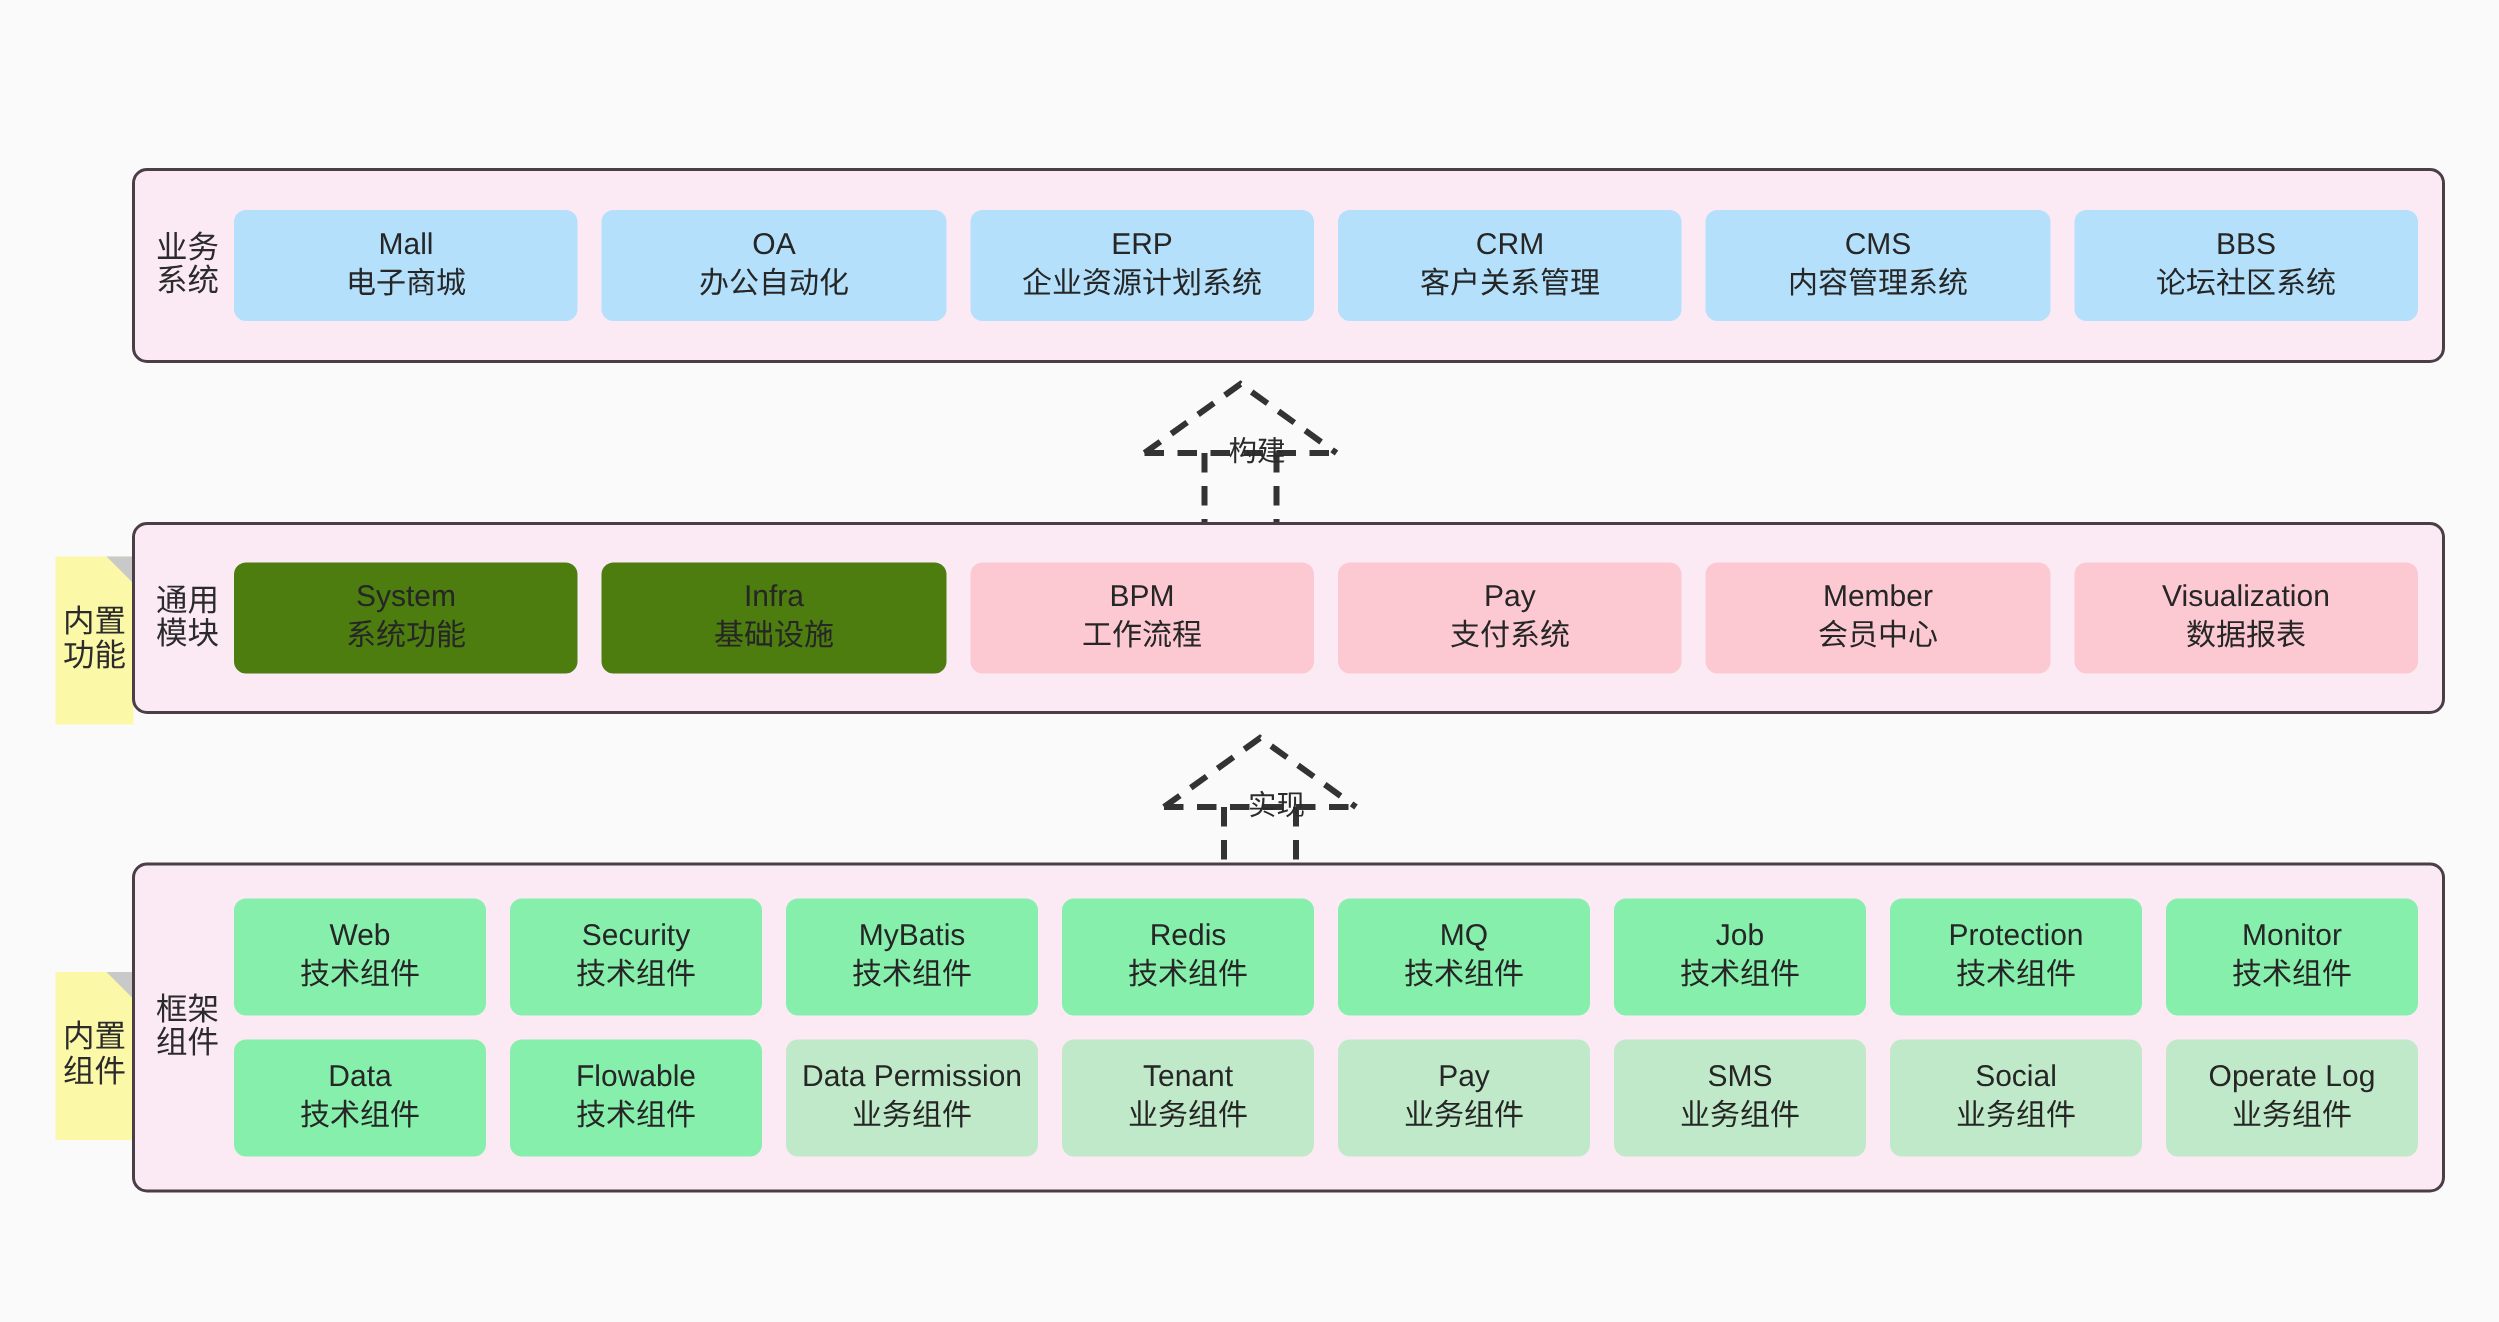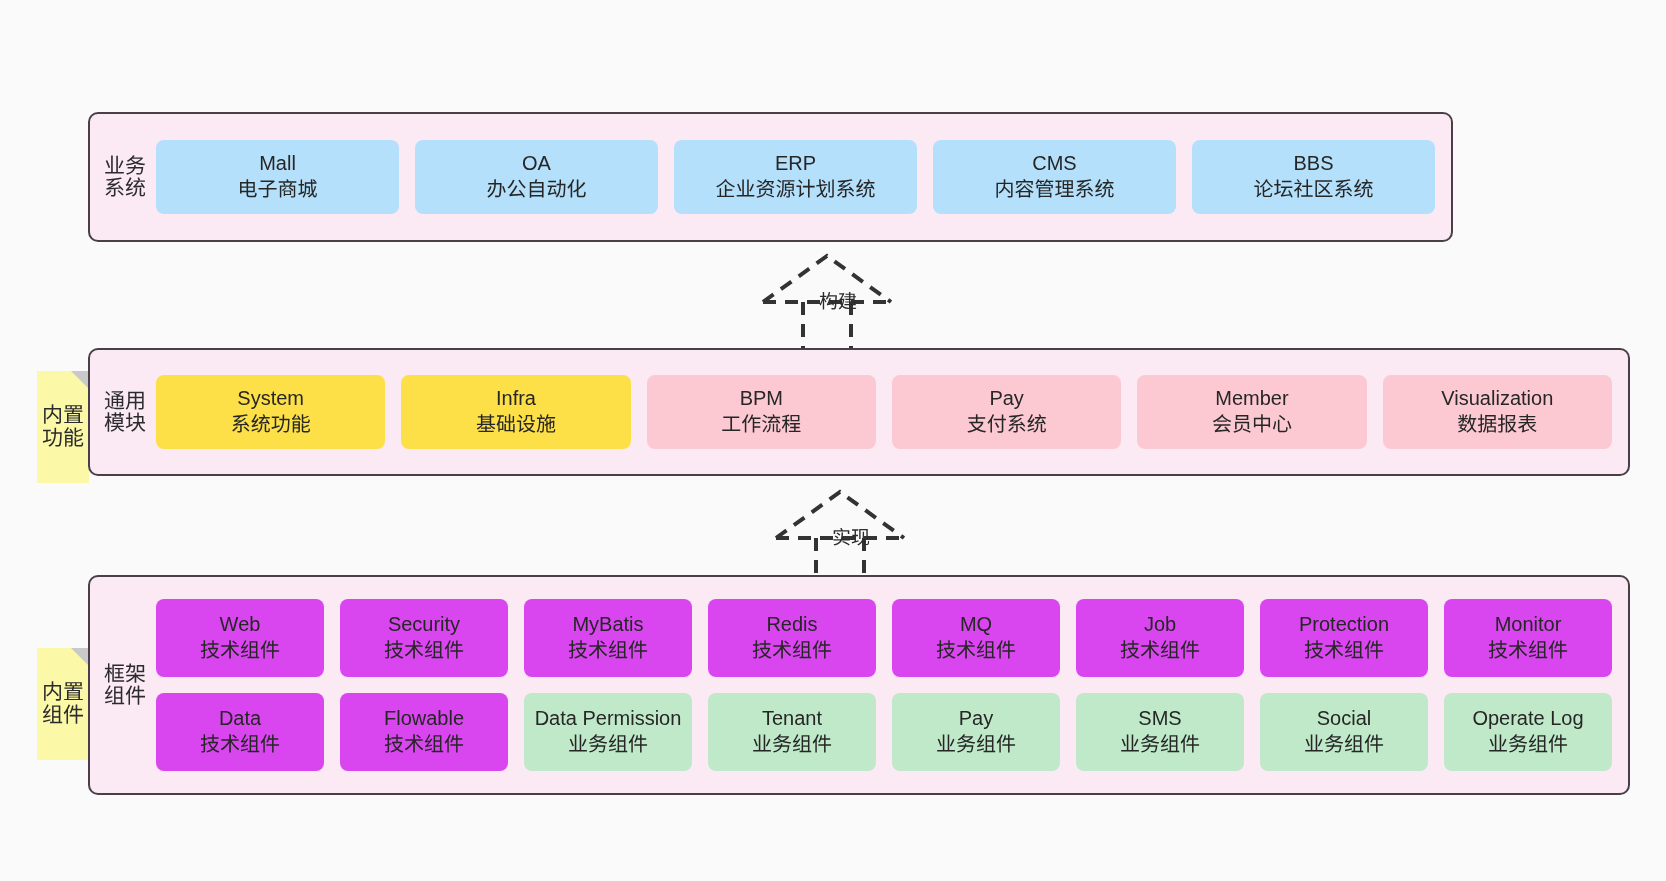--- a/index.html
+++ b/index.html
@@ -66,27 +66,27 @@
     color: #262626;
     font-size: 20px;
     line-height: 1.28;
     padding: 4px 6px;
     overflow: hidden;
   }
   .card .en { display: block; }
   .card .cn { display: block; }
 
   .c-blue       { background: #b4e0fb; }
-  .c-red        { background: #fde047; }
+  .c-red        { background: #4d7c0f; }
   .c-pink       { background: #fcc9d2; }
-  .c-green      { background: #d946ef; }
+  .c-green      { background: #86efac; }
   .c-greenlight { background: #bfe9c8; }
 
   
-  #layer-business  { left: 88px;  top: 112px; width: 1365px; height: 130px; }
+  #layer-business  { left: 88px;  top: 112px; width: 1542px; height: 130px; }
   #layer-business .card { height: 74px; }
 
   #layer-common    { left: 88px;  top: 348px; width: 1542px; height: 128px; }
   #layer-common .card { height: 74px; }
 
   #layer-framework { left: 88px;  top: 575px; width: 1542px; height: 220px; }
   #layer-framework .card { height: 78px; }
 
   
   .note {
@@ -147,20 +147,24 @@
         </div>
         <div class="card c-blue">
           <span class="en">OA</span>
           <span class="cn">办公自动化</span>
         </div>
         <div class="card c-blue">
           <span class="en">ERP</span>
           <span class="cn">企业资源计划系统</span>
         </div>
         <div class="card c-blue">
+          <span class="en">CRM</span>
+          <span class="cn">客户关系管理</span>
+        </div>
+        <div class="card c-blue">
           <span class="en">CMS</span>
           <span class="cn">内容管理系统</span>
         </div>
         <div class="card c-blue">
           <span class="en">BBS</span>
           <span class="cn">论坛社区系统</span>
         </div>
       </div>
     </div>
   </div>

